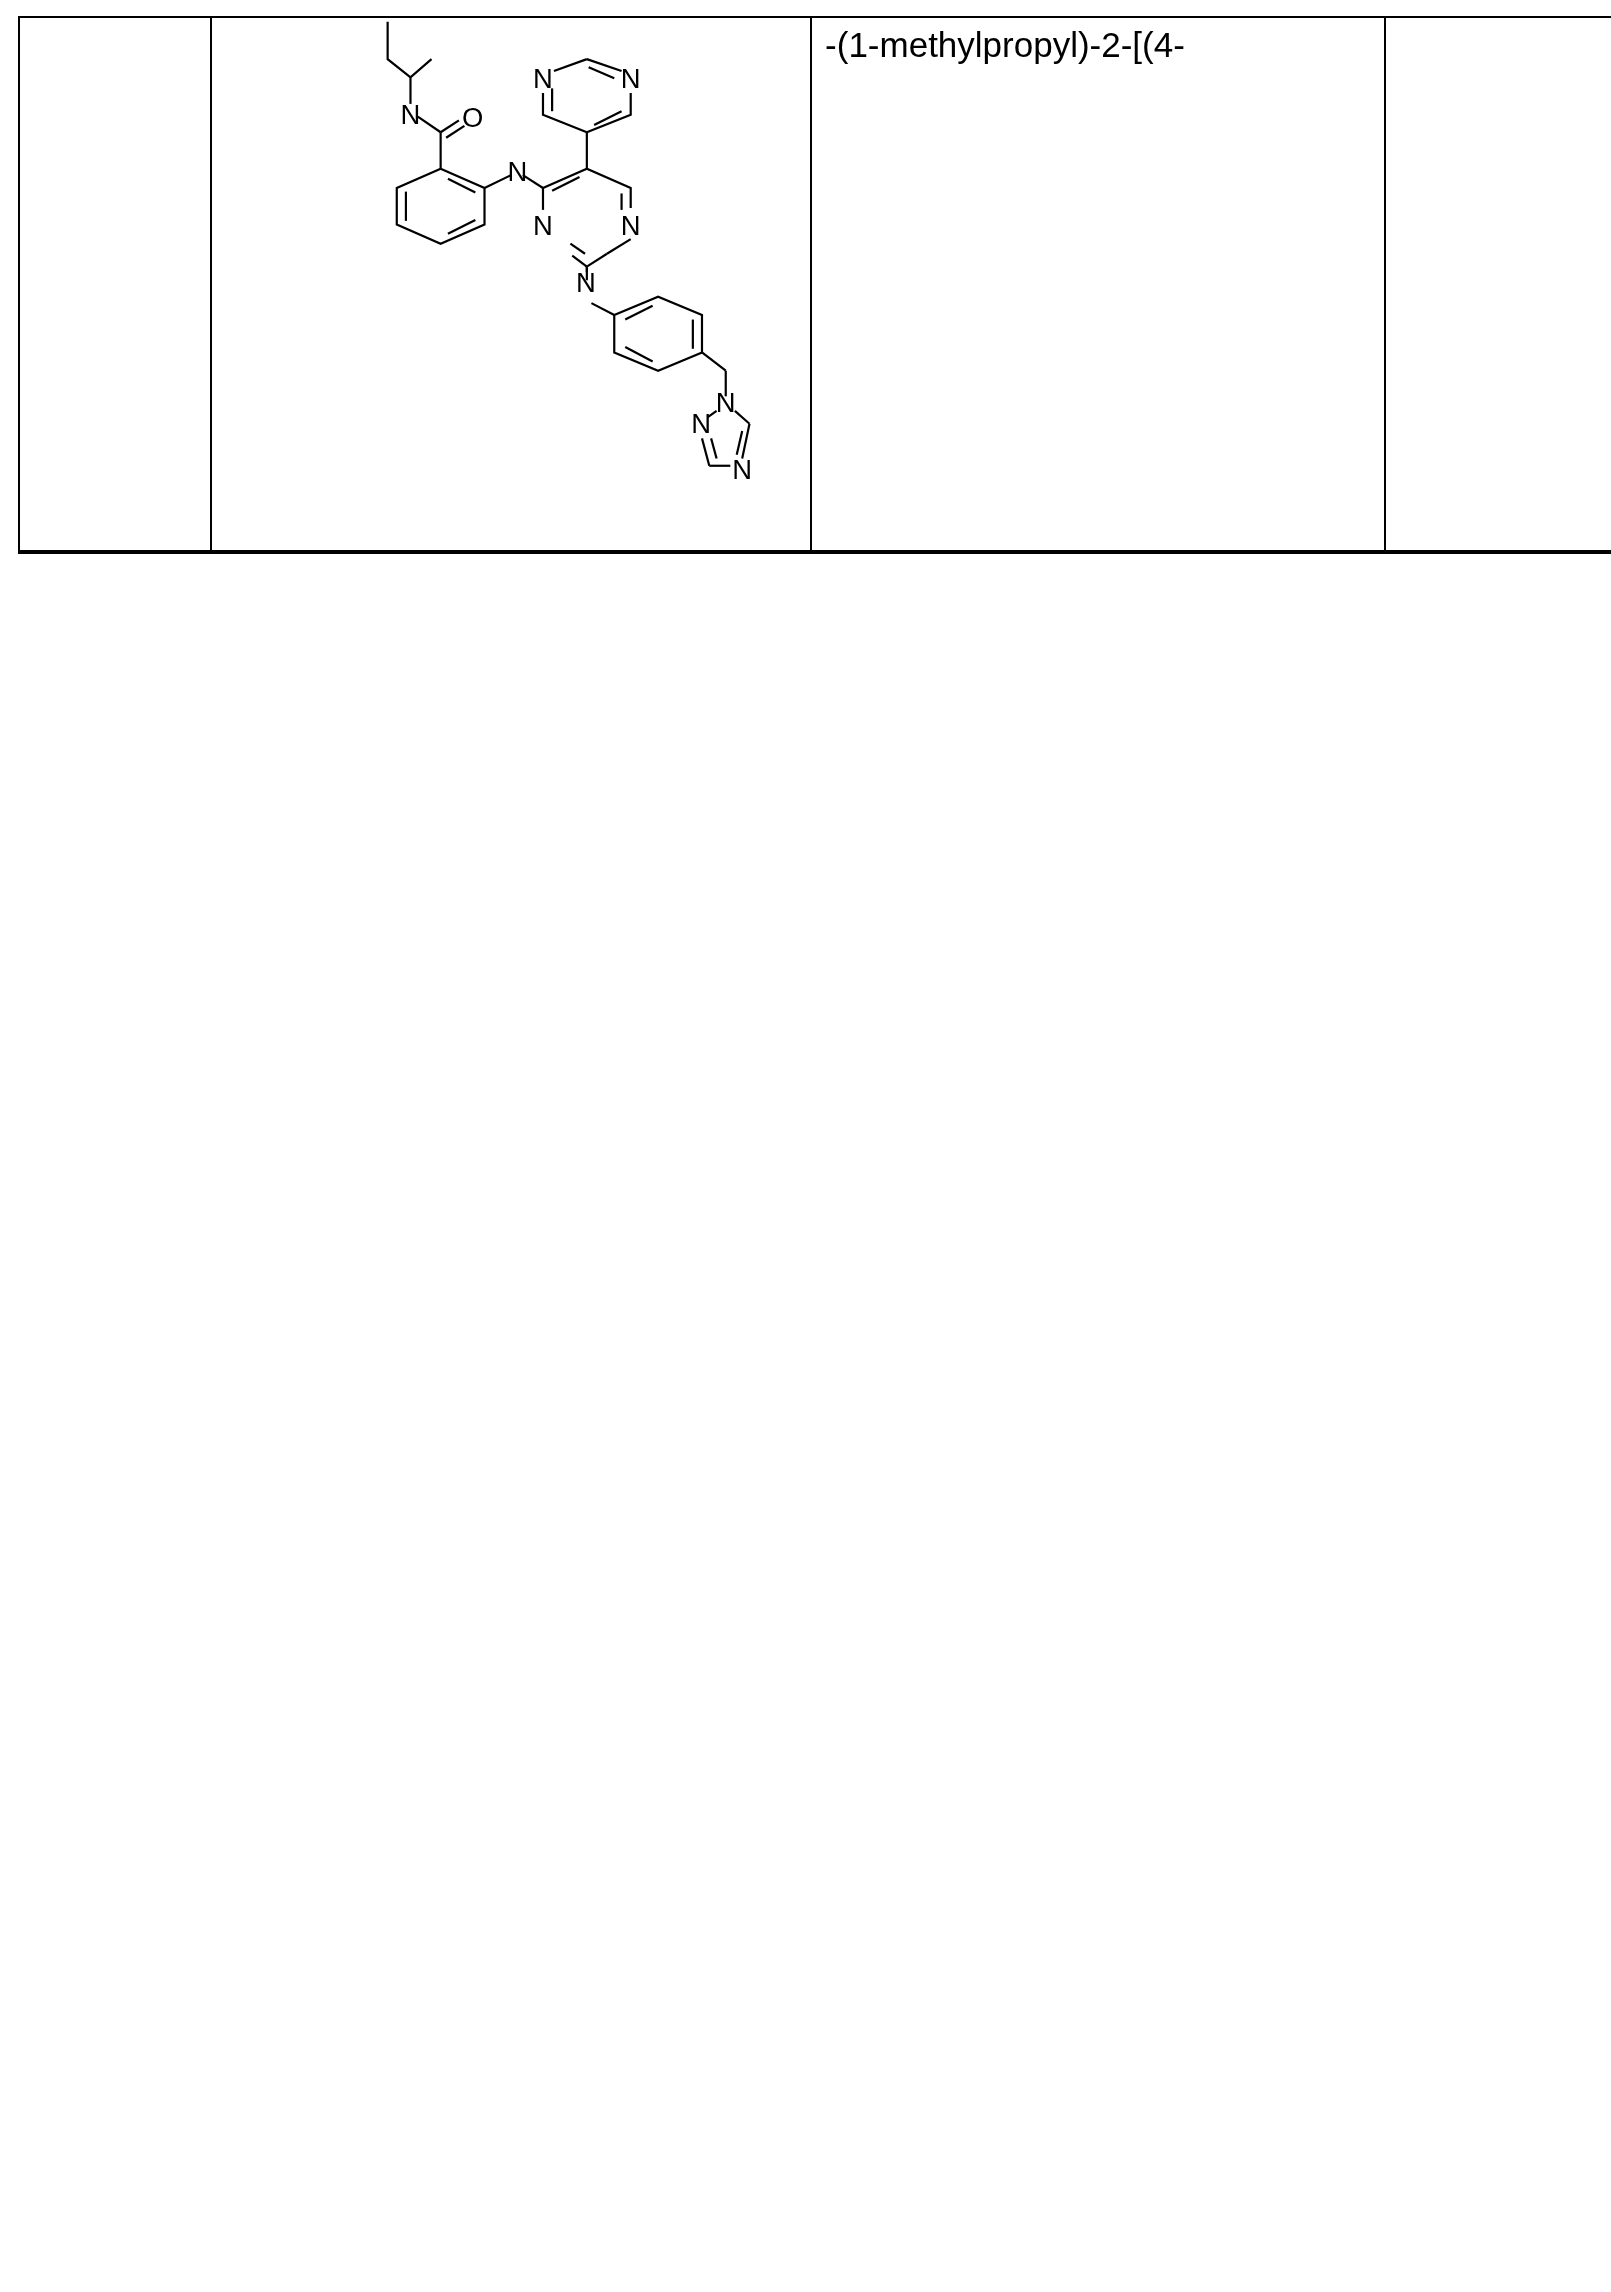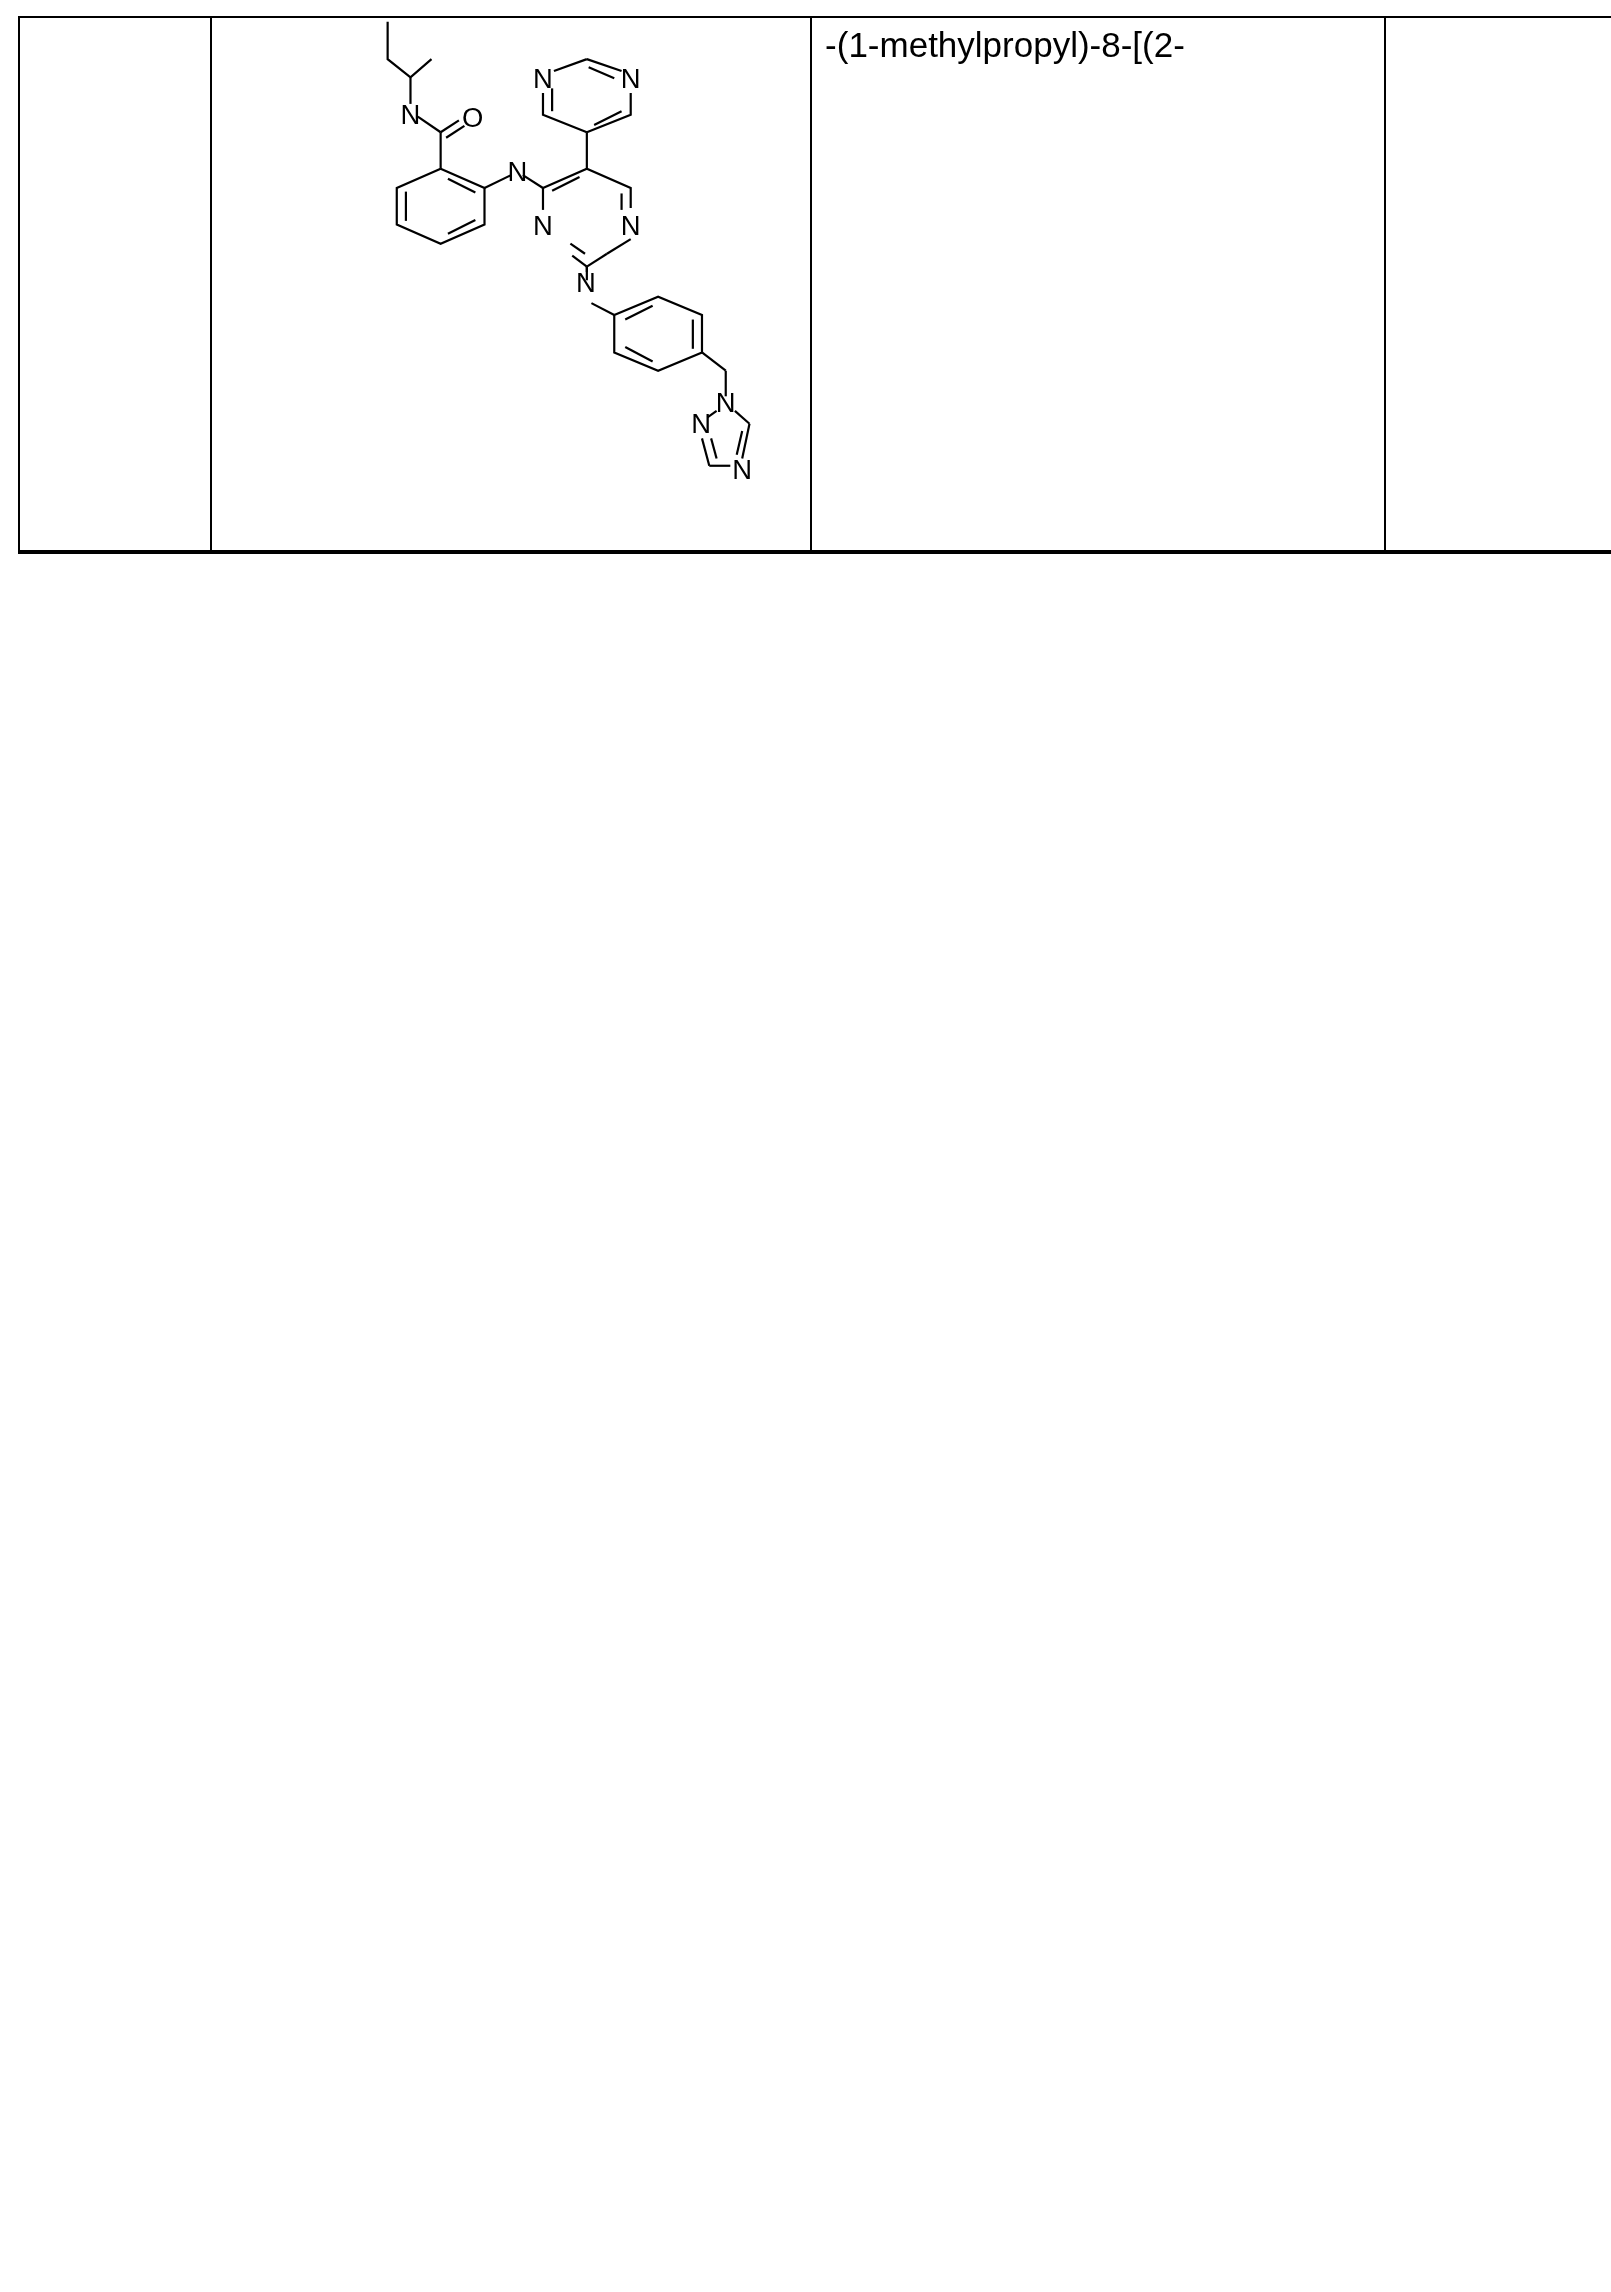--- a/index.html
+++ b/index.html
@@ -93,21 +93,21 @@
           <text x="590" y="245">N</text>
           <text x="686" y="245">N</text>
           <text x="637" y="308">N</text>
           <text x="790" y="439">N</text>
           <text x="763" y="462">N</text>
           <text x="808" y="512">N</text>
         </g>
       </svg>
     </td>
     <td class="c-name">
-      <div><i></i><span>-(1-methylpropyl)-8-[(2-</span></div>
+      <div><i></i><span>-(1-methylpropyl)-2-[(4-</span></div>
     </td>
     <td class="c-ms">
       <div></div>
       <div></div>
       <div><span></span><sup></sup></div>
     </td>
   </tr>
 </tbody>
   </table>
 

